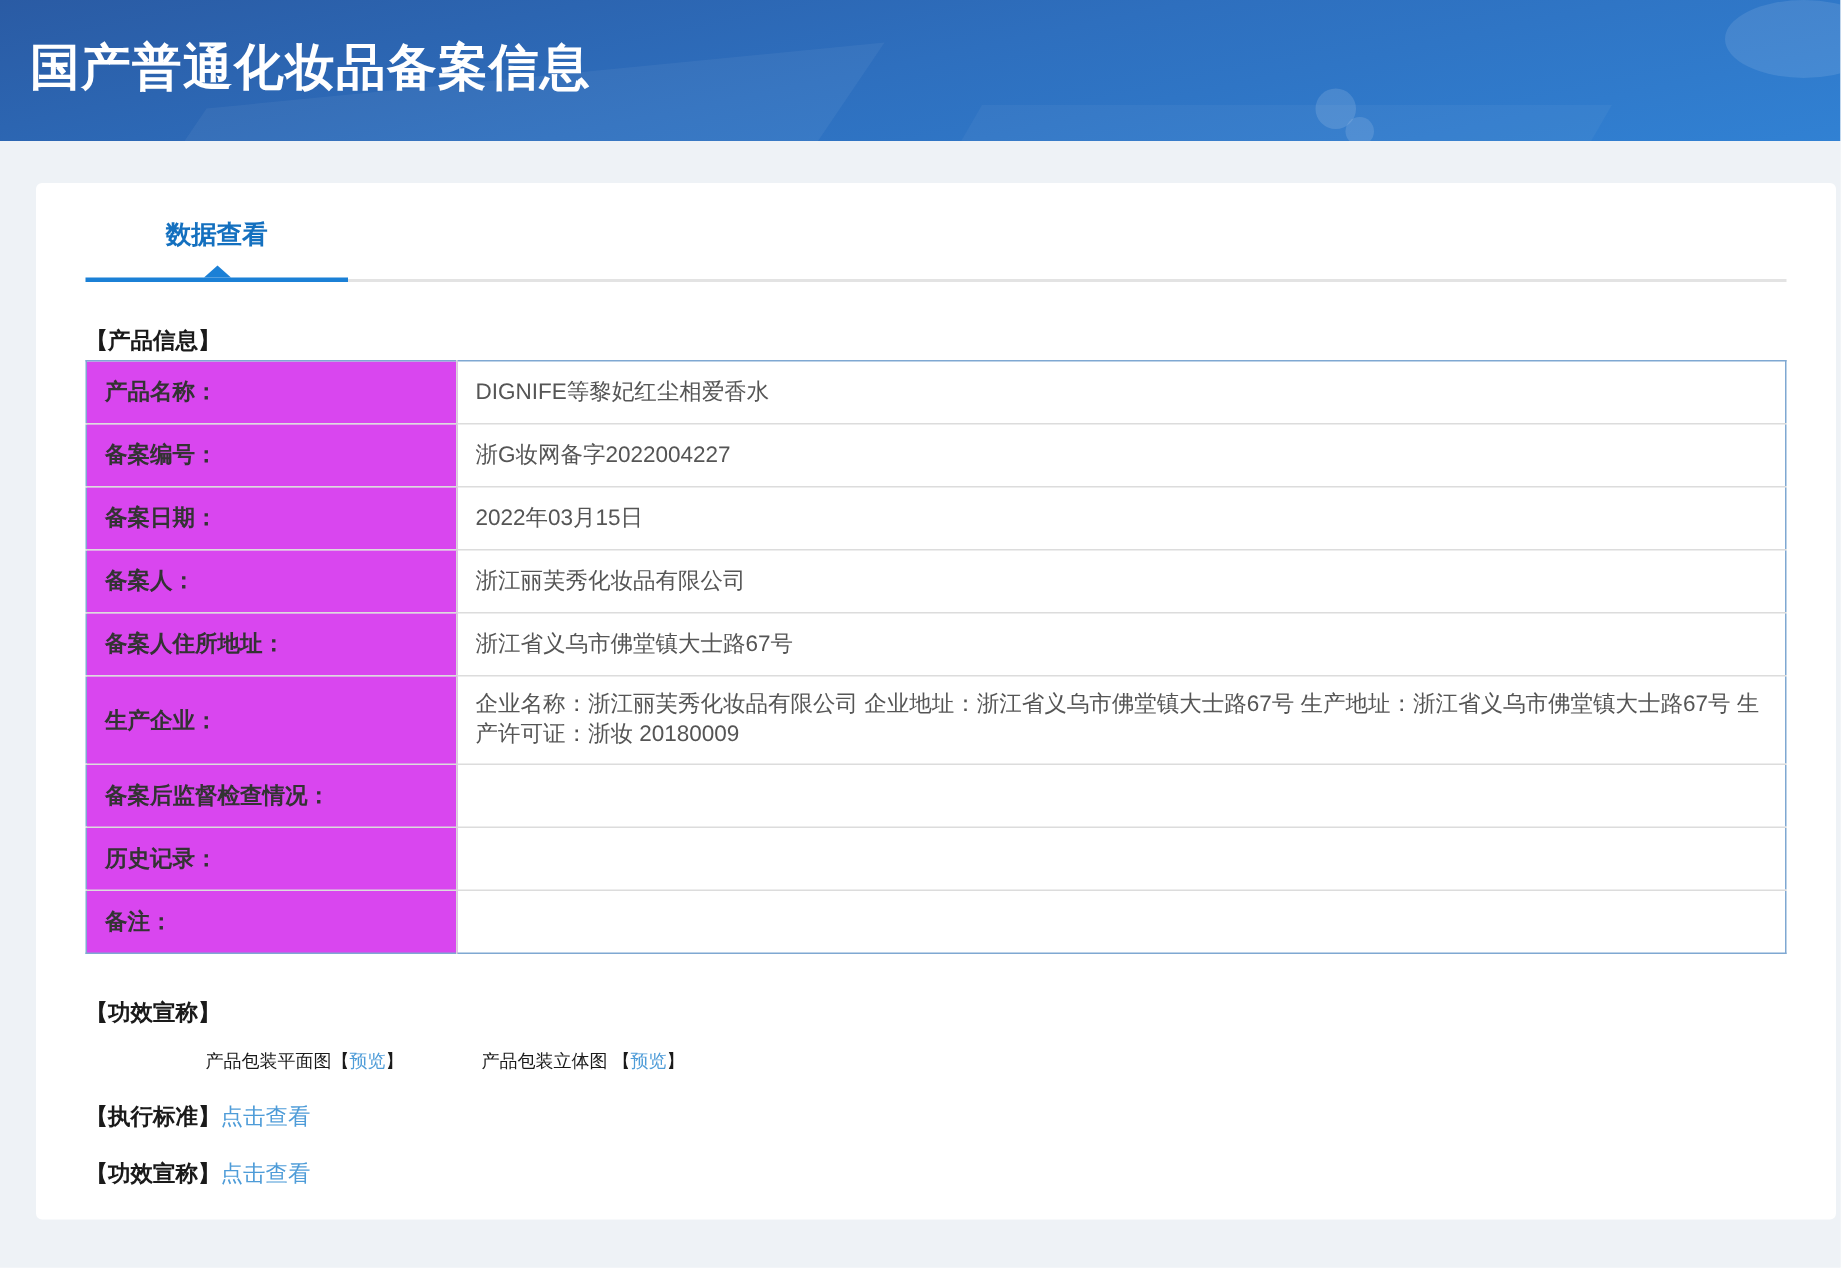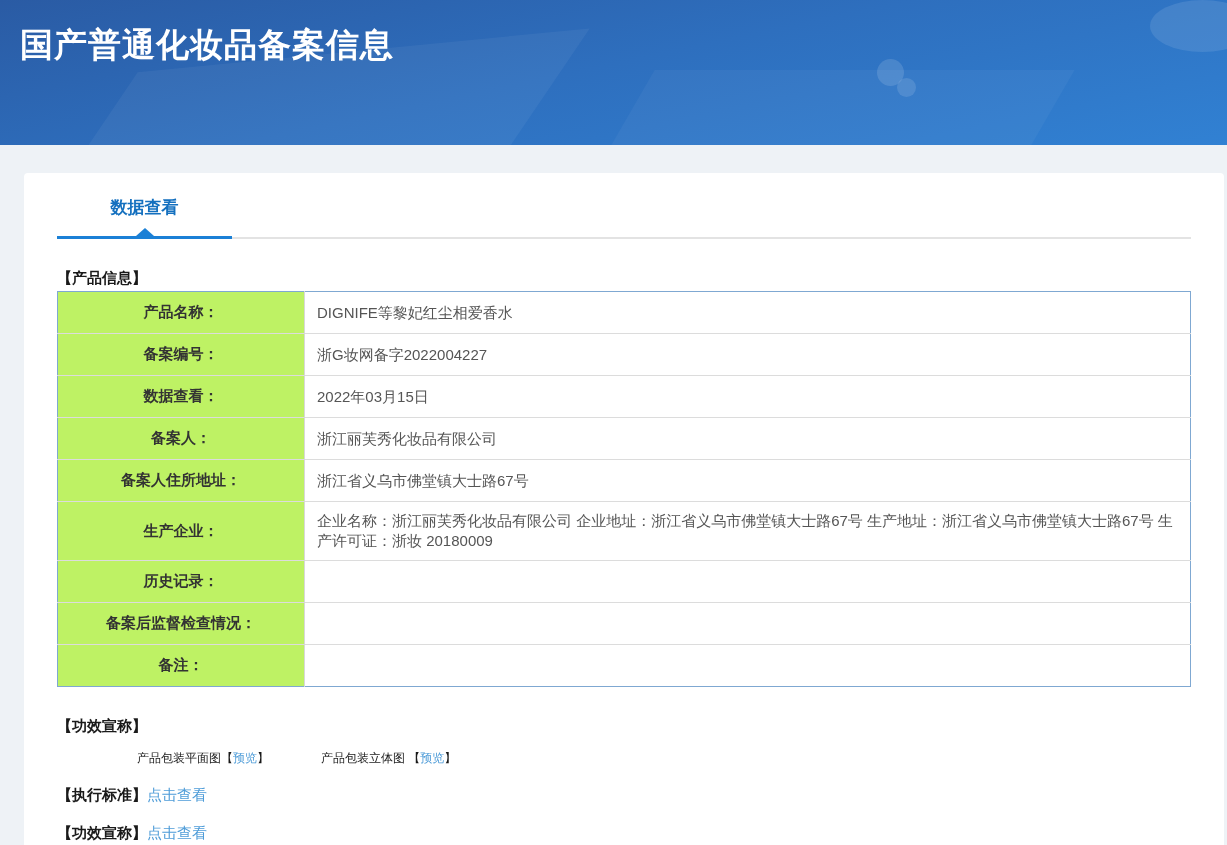--- a/index.html
+++ b/index.html
@@ -6,21 +6,21 @@
   html, body {
     width: 1227px; height: 845px;
     background: #eef2f6;
     font-family: "Liberation Sans", "DejaVu Sans", sans-serif;
     overflow: hidden;
   }
 
   
   .banner {
     position: relative;
-    width: 100%; height: 145px;
+    width: 100%; height: 94px;
     background: linear-gradient(168deg, #2a5ba4 0%, #2e6fbe 48%, #3181d3 100%);
     overflow: hidden;
   }
   .banner h1 {
     position: relative; z-index: 2;
     padding: 23px 0 0 20px;
     font-size: 33px; font-weight: bold; color: #ffffff;
     letter-spacing: 1px;
   }
   .deco { position: absolute; background: rgba(255,255,255,0.10); z-index: 1; }
@@ -77,22 +77,22 @@
   }
 
   
   table.info {
     width: 100%;
     border-collapse: collapse;
     border: 1px solid #7fa8d2;
   }
   table.info th {
     width: 247px;
-    background: #bef264;
-    text-align: center; vertical-align: middle;
+    background: #d946ef;
+    text-align: left; vertical-align: middle;
     font-size: 15px; font-weight: bold; color: #333;
     padding: 11px 12px;
     border-right: 1px solid #d8d8d8;
   }
   table.info td {
     font-size: 15px; color: #555;
     padding: 9px 12px;
     line-height: 20px;
     vertical-align: middle;
   }
@@ -137,41 +137,41 @@
     <tbody>
         <tr>
       <th>产品名称：</th>
       <td>DIGNIFE等黎妃红尘相爱香水</td>
     </tr>
     <tr>
       <th>备案编号：</th>
       <td>浙G妆网备字2022004227</td>
     </tr>
     <tr>
-      <th>数据查看：</th>
+      <th>备案日期：</th>
       <td>2022年03月15日</td>
     </tr>
     <tr>
       <th>备案人：</th>
       <td>浙江丽芙秀化妆品有限公司</td>
     </tr>
     <tr>
       <th>备案人住所地址：</th>
       <td>浙江省义乌市佛堂镇大士路67号</td>
     </tr>
     <tr>
       <th>生产企业：</th>
       <td>企业名称：浙江丽芙秀化妆品有限公司 企业地址：浙江省义乌市佛堂镇大士路67号 生产地址：浙江省义乌市佛堂镇大士路67号 生产许可证：浙妆 20180009</td>
     </tr>
     <tr>
-      <th>历史记录：</th>
+      <th>备案后监督检查情况：</th>
       <td></td>
     </tr>
     <tr>
-      <th>备案后监督检查情况：</th>
+      <th>历史记录：</th>
       <td></td>
     </tr>
     <tr>
       <th>备注：</th>
       <td></td>
     </tr>
   </tbody>
     </table>
 
   <div class="section-title">【功效宣称】</div>

